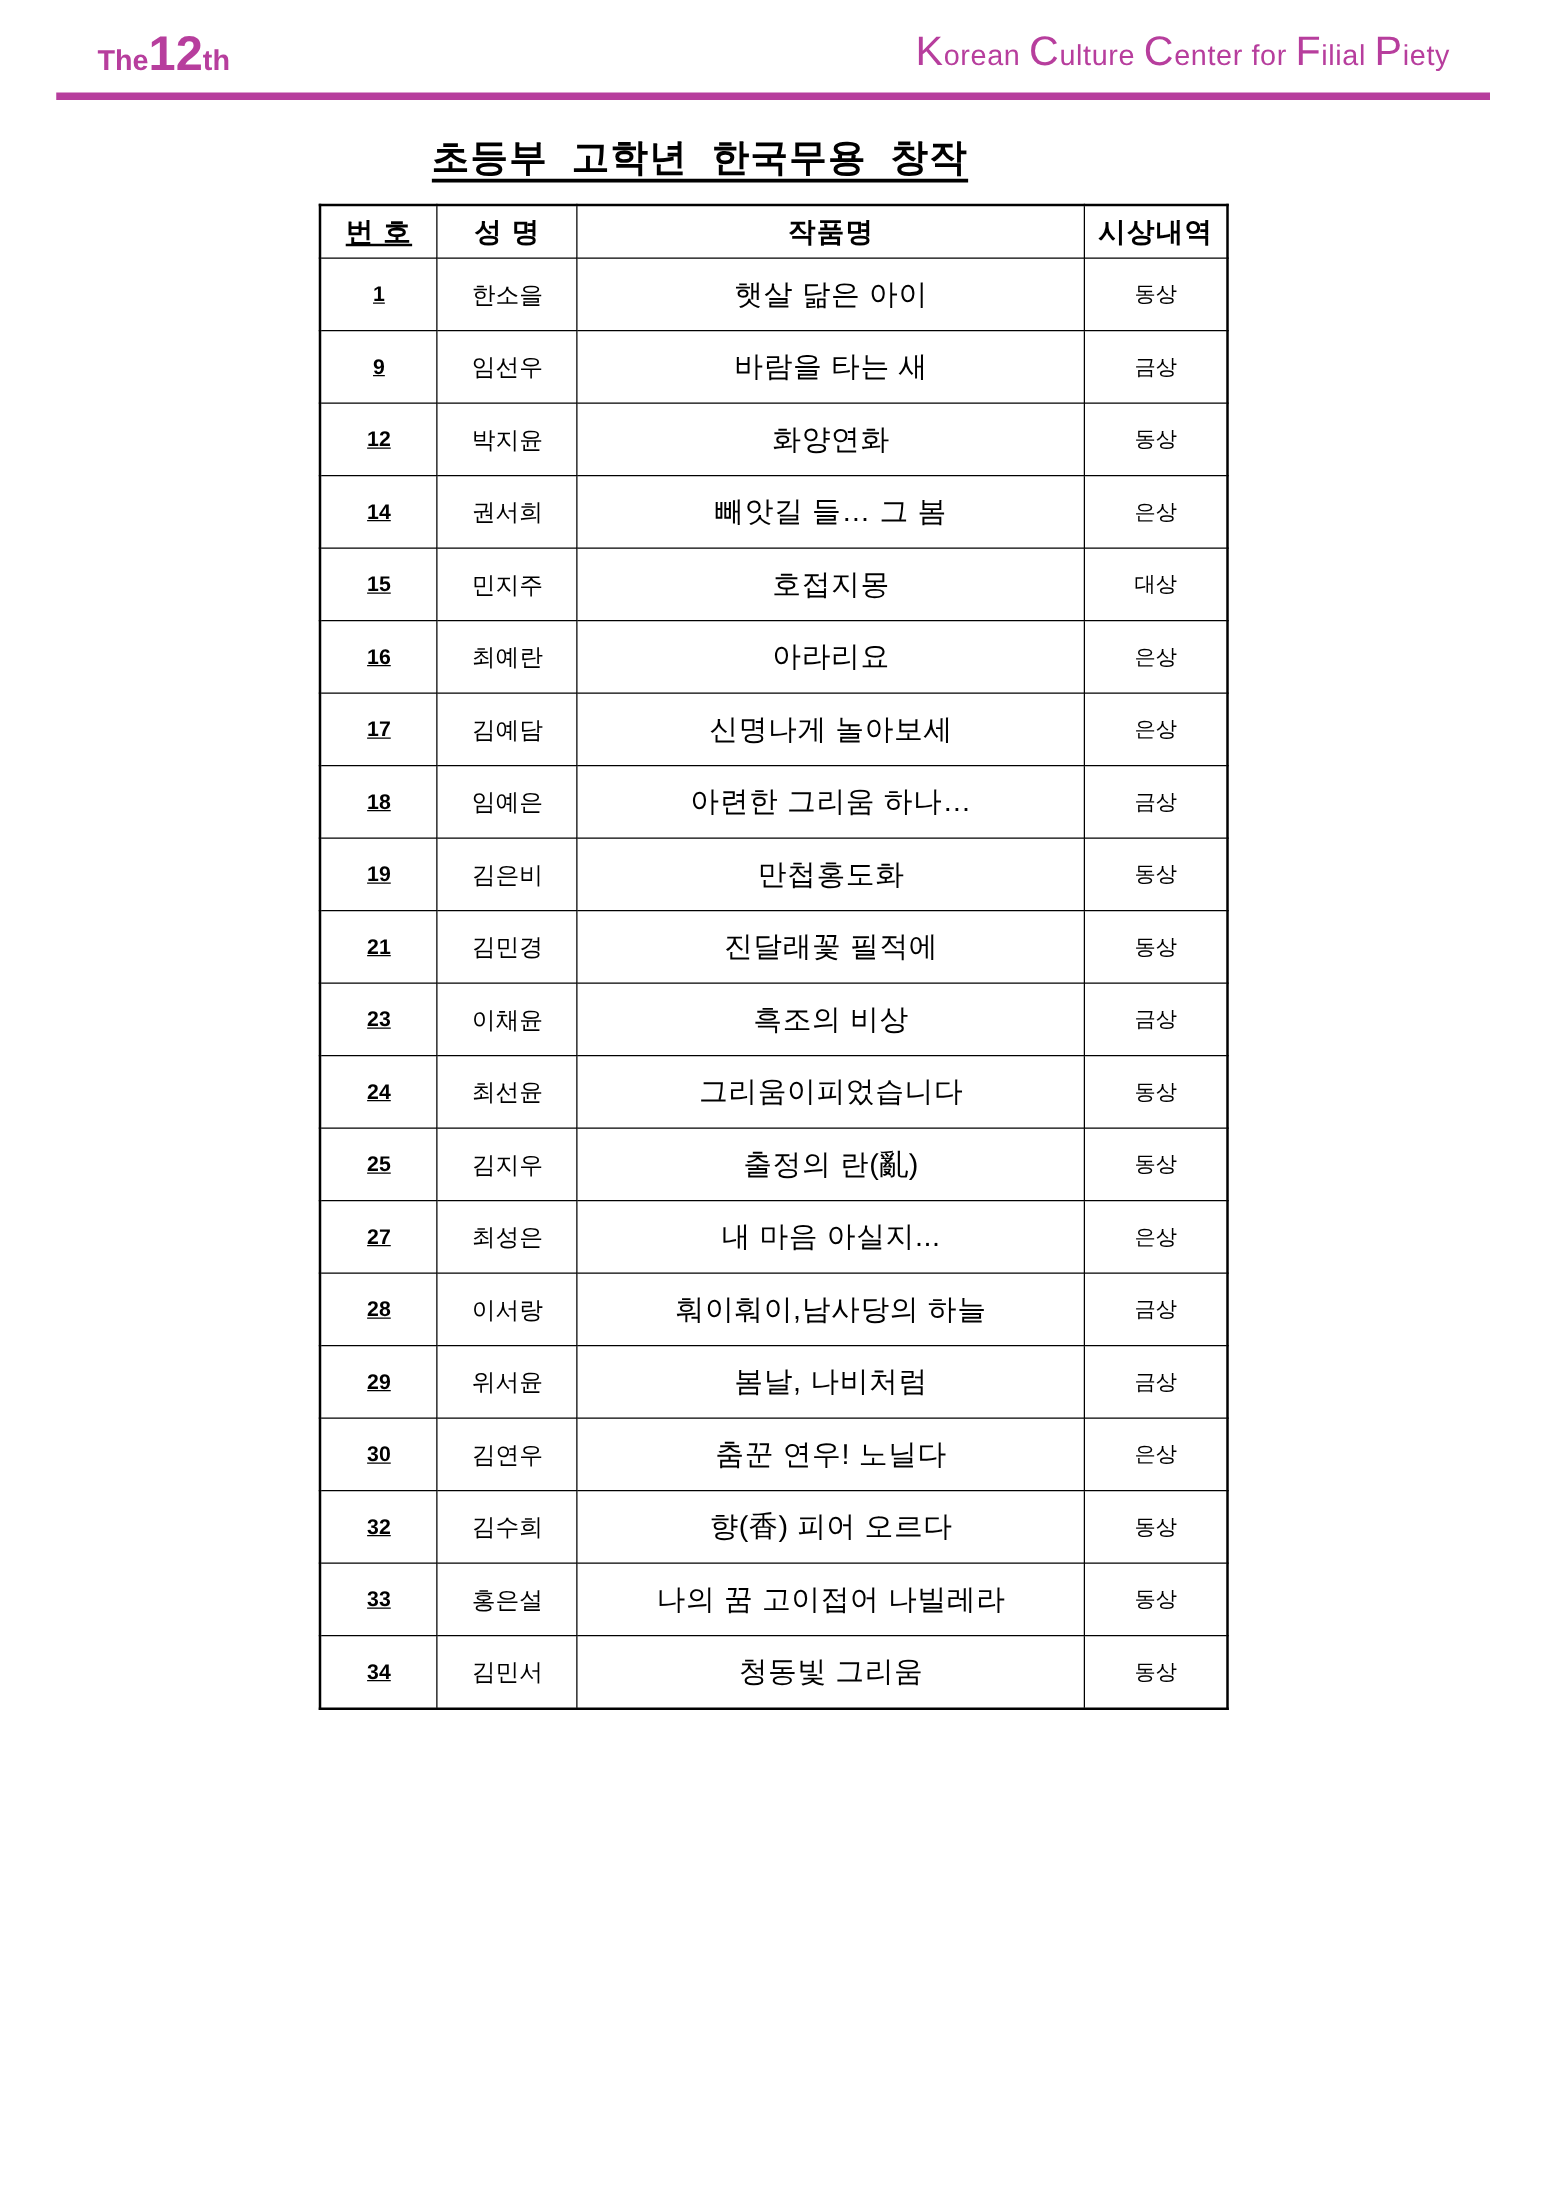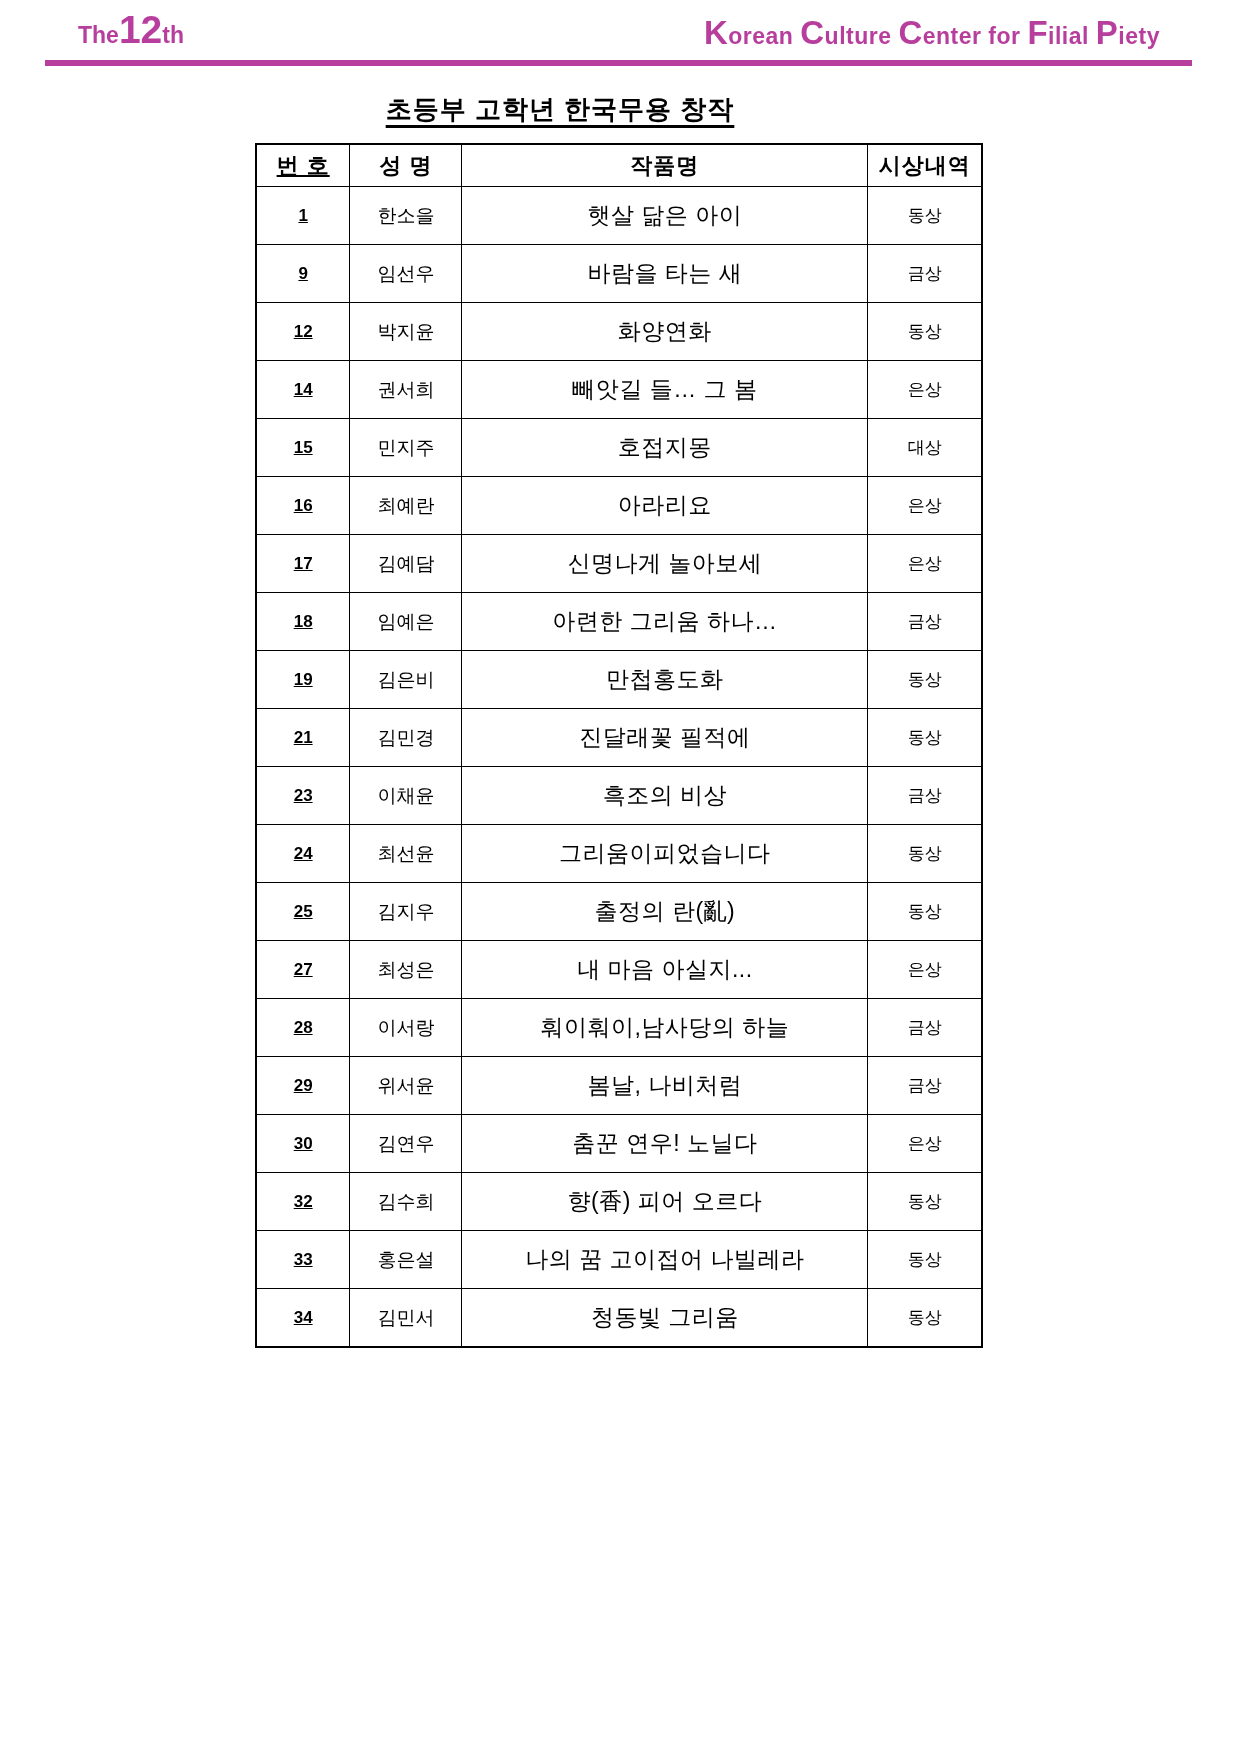--- a/index.html
+++ b/index.html
@@ -7,48 +7,49 @@
     width:1240px; height:1754px;
     background:#ffffff;
     font-family:"Liberation Sans","DejaVu Sans",sans-serif;
     color:#000;
     overflow:hidden;
   }
   :root { --accent:#b73e9d; }
 
   
   .page-header {
-    display:flex; justify-content:space-between; align-items:flex-end;
-    padding:8px 80px 0 78px;
+    display:flex; justify-content:space-between; align-items:flex-start;
+    padding:22px 80px 0 78px;
   }
   .edition { color:var(--accent); font-weight:bold; white-space:nowrap; }
   .edition .seg-small { font-size:23px; }
   .edition .seg-big   { font-size:39px; }
   .org-title {
-    color:var(--accent); font-weight:bold;
+    color:var(--accent); font-weight:normal;
     font-size:23px; letter-spacing:0.5px; white-space:nowrap;
   }
   .org-title .cap { font-size:33px; }
   .header-rule {
     height:6px; background:var(--accent);
     margin:8px 48px 0 45px;
   }
 
   
   .doc-title-wrap {
     width:1120px;
     margin-top:26px;
     text-align:center;
   }
   .doc-title {
-    font-size:26px; font-weight:bold; color:#000;
+    font-size:30px; font-weight:bold; color:#000;
     text-decoration:underline;
     text-decoration-thickness:3px;
     text-underline-offset:7px;
     letter-spacing:1px;
+    font-family:Liberation Mono, monospace;
   }
 
   
   .table-wrap { margin:16px 0 0 255px; }
   table.results {
     border-collapse:collapse;
     table-layout:fixed;
     width:728px;
     border:2px solid #000;
   }

